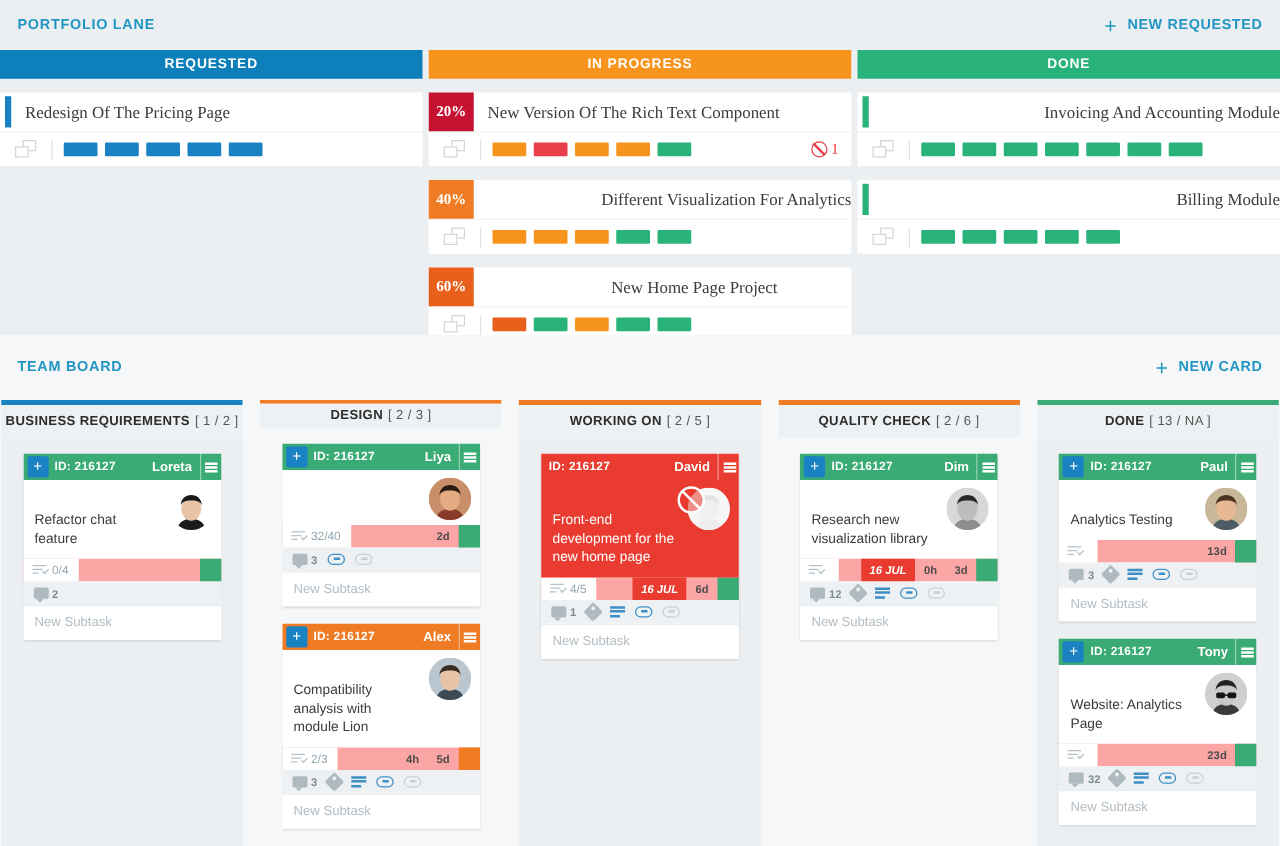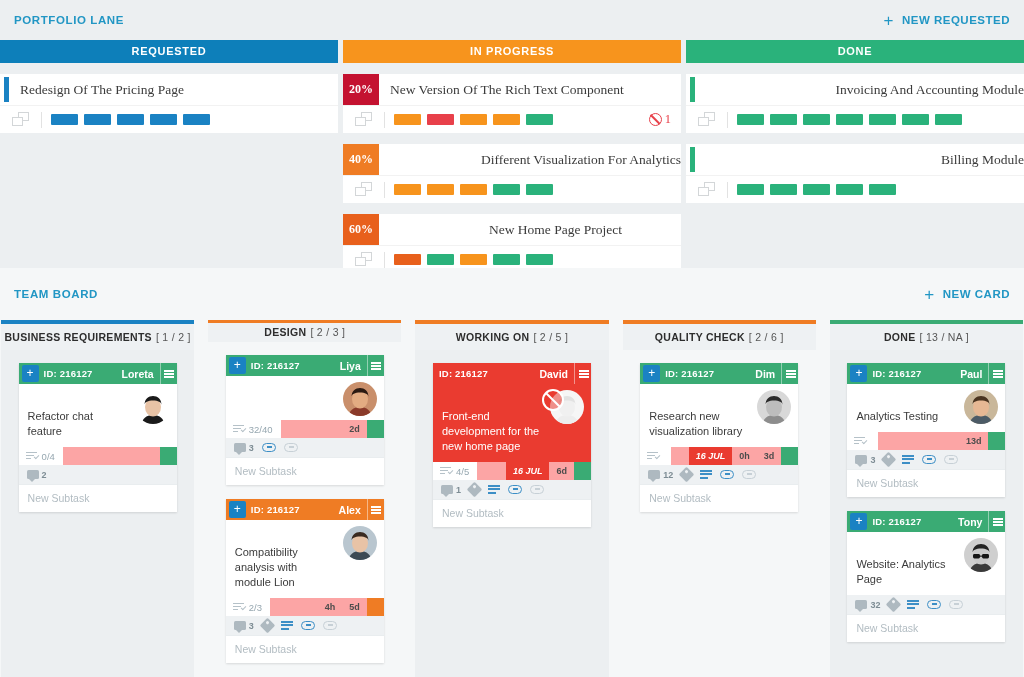--- a/index.html
+++ b/index.html
@@ -751,20 +751,34 @@
               <span class="avatar"><svg viewBox="0 0 34 34" width="34" height="34">
                   <rect width="34" height="34" fill="#cfcfcf"></rect>
                   <path d="M17 25c7 0 11 4 11 9H6c0-5 4-9 11-9z" fill="#3a3a3a"></path>
                   <ellipse cx="17" cy="17" rx="8" ry="9.5" fill="#c9c9c9"></ellipse>
                   <path d="M8.5 15c0-6 4-9 8.5-9s8.5 3 8.5 9c0-3-3.5-4.6-8.5-4.6S8.5 12 8.5 15z" fill="#232323"></path>
                   <rect x="9" y="16" width="7" height="4.5" rx="1.4" fill="#151515"></rect>
                   <rect x="18" y="16" width="7" height="4.5" rx="1.4" fill="#151515"></rect>
                   <rect x="15.8" y="17.6" width="2.6" height="1.1" fill="#151515"></rect>
                 </svg></span>
             </div>
+            <div class="tcard-stats">
+              <span class="stat-frac">
+                <span class="lines-ic">
+                  <i></i>
+                  <i></i>
+                  <i></i>
+                  <span class="chk"></span>
+                </span>
+                <span></span>
+              </span>
+              <span class="stat-spacer"></span>
+              <span class="stat-time">23d</span>
+              <span class="stat-end green"></span>
+            </div>
             <div class="tcard-icons">
               <span class="cmt">
                 <span class="cmt-bubble"></span>
                 <span class="cmt-n">32</span>
               </span>
               <span class="tag-ic"></span>
               <span class="desc-ic">
                 <i></i>
                 <i></i>
                 <i></i>

